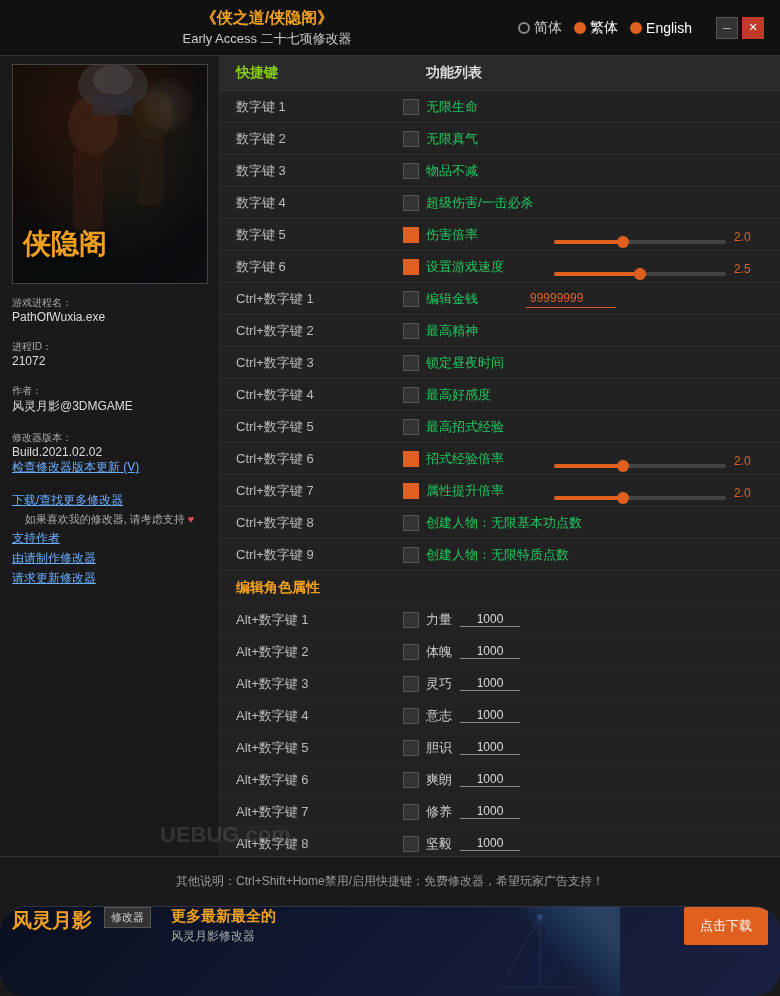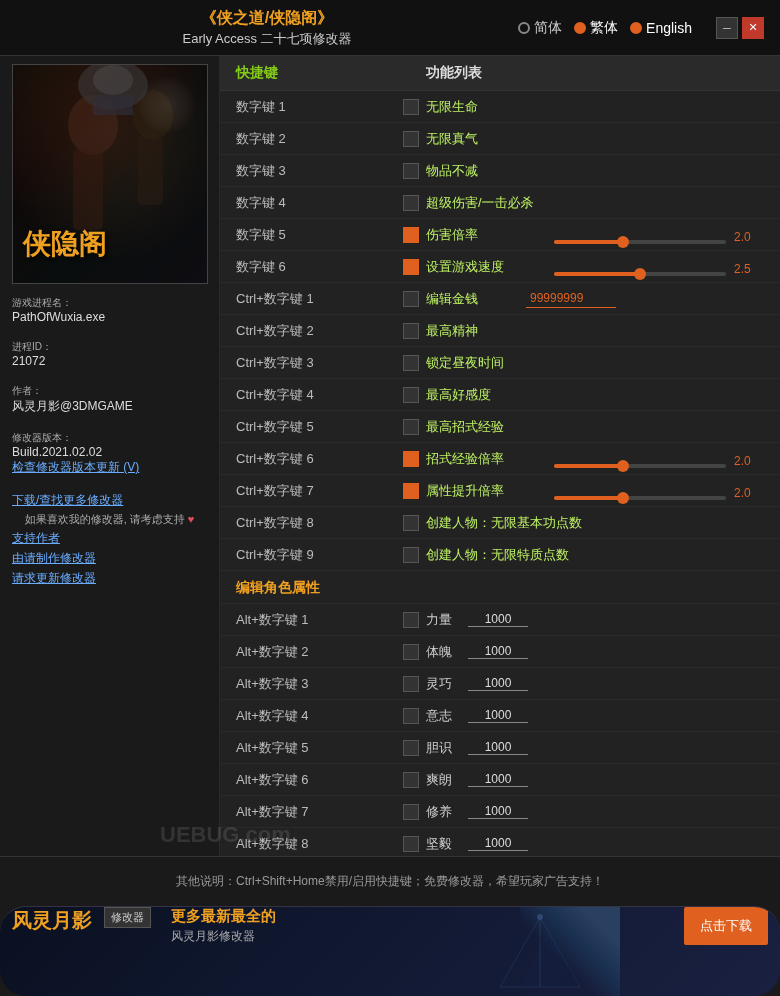--- a/index.html
+++ b/index.html
@@ -170,21 +170,21 @@
     .shortcut-label { width: 160px; color: #bbb; font-size: 13px; }
     .checkbox-area { width: 30px; display: flex; align-items: center; justify-content: center; }
     .checkbox-box {
       width: 16px;
       height: 16px;
       border: 1px solid #555;
       background: #333;
       cursor: pointer;
     }
     .checkbox-box.checked { background: #e06020; border-color: #e06020; }
-    .function-label { flex: 1; color: #bef264; font-size: 13px; }
+    .function-label { flex: 1; color: #22c55e; font-size: 13px; }
 
     
     .slider-container {
       display: flex;
       align-items: flex-end;
       flex: 1;
       gap: 8px;
     }
     .slider-track {
       flex: 1;
@@ -237,21 +237,21 @@
     .char-input {
       background: transparent;
       border: none;
       border-bottom: 1px solid #888;
       color: #ddd;
       font-size: 12px;
       width: 60px;
       text-align: center;
       outline: none;
     }
-    .char-label { color: #ccc; font-size: 13px; margin-right: 16px; }
+    .char-label { color: #ccc; font-size: 13px; margin-right: 8px; }
 
     
     #footer-note {
       background: #1a1a1a;
       border-top: 1px solid #333;
       padding: 8px 16px;
       font-size: 12px;
       color: #999;
       text-align: center;
       height: 50px;

